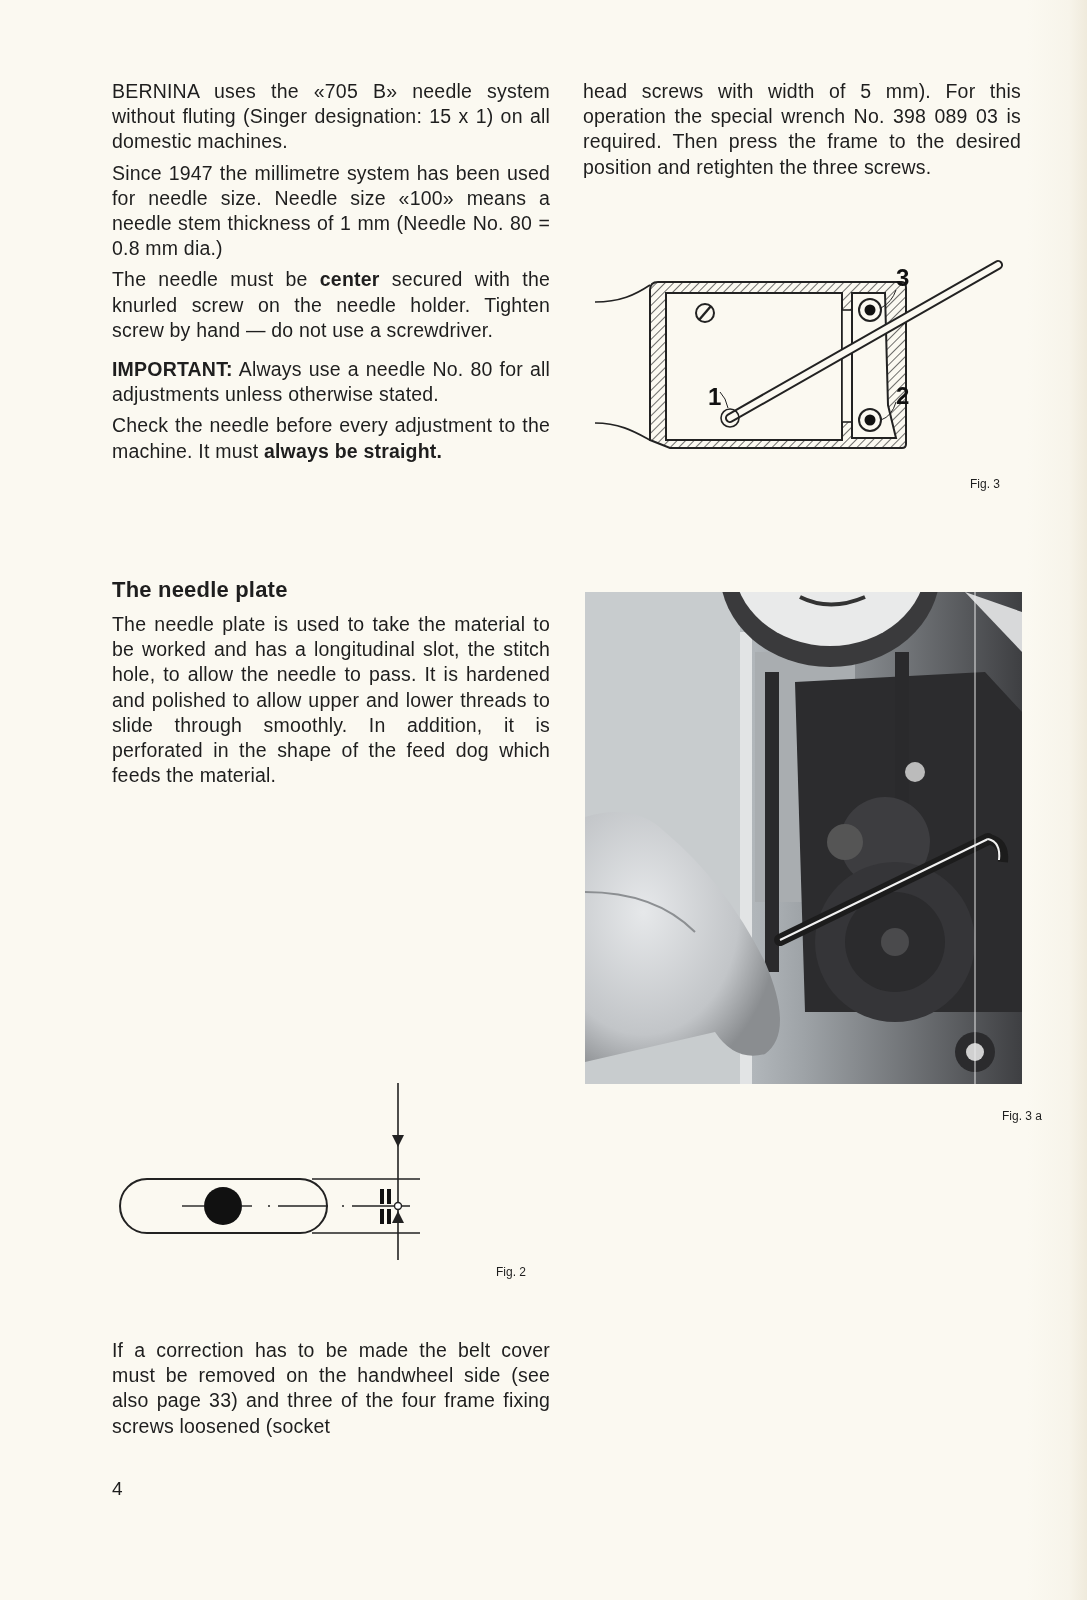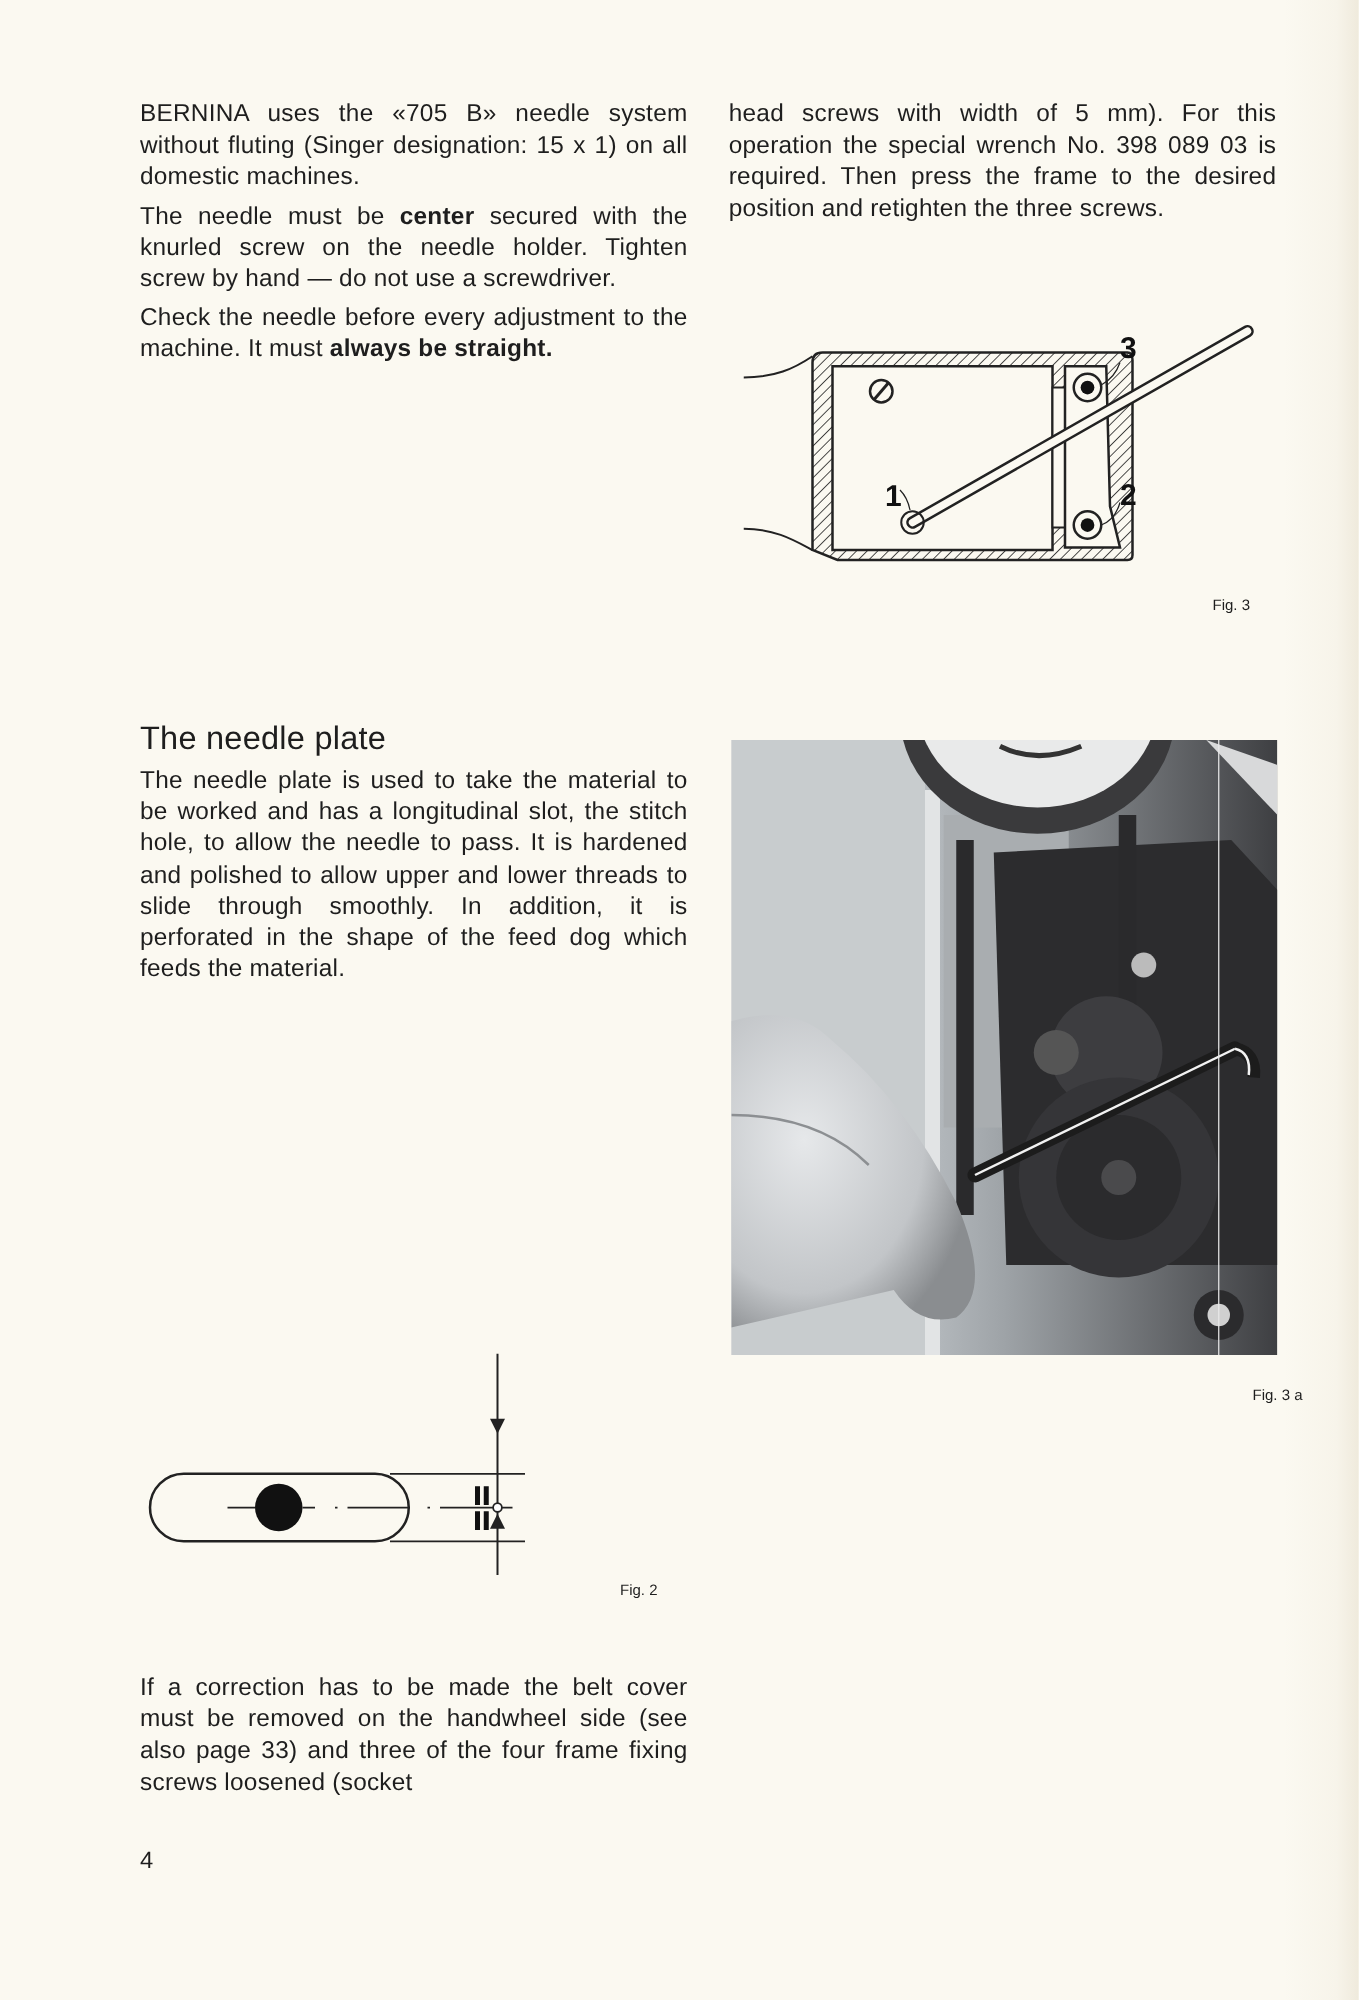--- a/index.html
+++ b/index.html
@@ -2,34 +2,36 @@
 <html><head>
 <meta charset="utf-8">
 <style>
   html,body{margin:0;padding:0;}
   body{width:1087px;height:1600px;background:#fbf9f1;position:relative;overflow:hidden;
        font-family:"Liberation Sans", sans-serif;color:#1e1e1e;}
   .edge-r{position:absolute;right:0;top:0;width:60px;height:1600px;background:linear-gradient(to right,#fbf9f1,#f7f4ea 70%,#efeadc);}
   .col{position:absolute;font-size:19.5px;line-height:25.2px;letter-spacing:0.2px;}
   .col p{margin:0 0 6px 0;text-align:justify;}
   b{font-weight:700;}
-  .h2{font-size:26px;font-weight:400;margin:0 0 8px 0;line-height:28px;}
+  .h2{font-size:22px;font-weight:700;margin:0 0 8px 0;line-height:28px;}
   .h3{font-size:19.5px;font-weight:700;margin:12px 0 10px 0;}
   .fig-label{position:absolute;font-size:12px;}
   .page-num{position:absolute;left:112px;top:1478px;font-size:19px;}
   .photo{position:absolute;left:585px;top:592px;width:437px;height:492px;overflow:hidden;}
 </style>
 </head>
 <body>
 
 <div class="edge-r"></div>
 
 <div class="col" style="left:112px;top:79px;width:438px;">
   <p>BERNINA uses the «705 B» needle system without fluting (Singer designation: 15 x 1) on all domestic machines.</p>
+  <p>Since 1947 the millimetre system has been used for needle size. Needle size «100» means a needle stem thickness of 1 mm (Needle No. 80 = 0.8 mm dia.)</p>
   <p><span>The needle must be </span><b>center</b><span> secured with the knurled screw on the needle holder. Tighten screw by hand — do not use a screwdriver.</span></p>
+  <p style="margin-top:14px;"><b>IMPORTANT:</b><span> Always use a needle No. 80 for all adjustments unless otherwise stated.</span></p>
   <p><span>Check the needle before every adjustment to the machine. It must </span><b>always be straight.</b></p>
 </div>
 
 <div class="col" style="left:112px;top:576px;width:438px;">
   <div class="h2">The needle plate</div>
   <p>The needle plate is used to take the material to be worked and has a longitudinal slot, the stitch hole, to allow the needle to pass. It is hardened and polished to allow upper and lower threads to slide through smoothly. In addition, it is perforated in the shape of the feed dog which feeds the material.</p>
 </div>
 
 <svg style="position:absolute;left:100px;top:1080px;" width="340" height="185">
   <line x1="298" y1="3" x2="298" y2="180" stroke="#222" stroke-width="1.6"></line>

